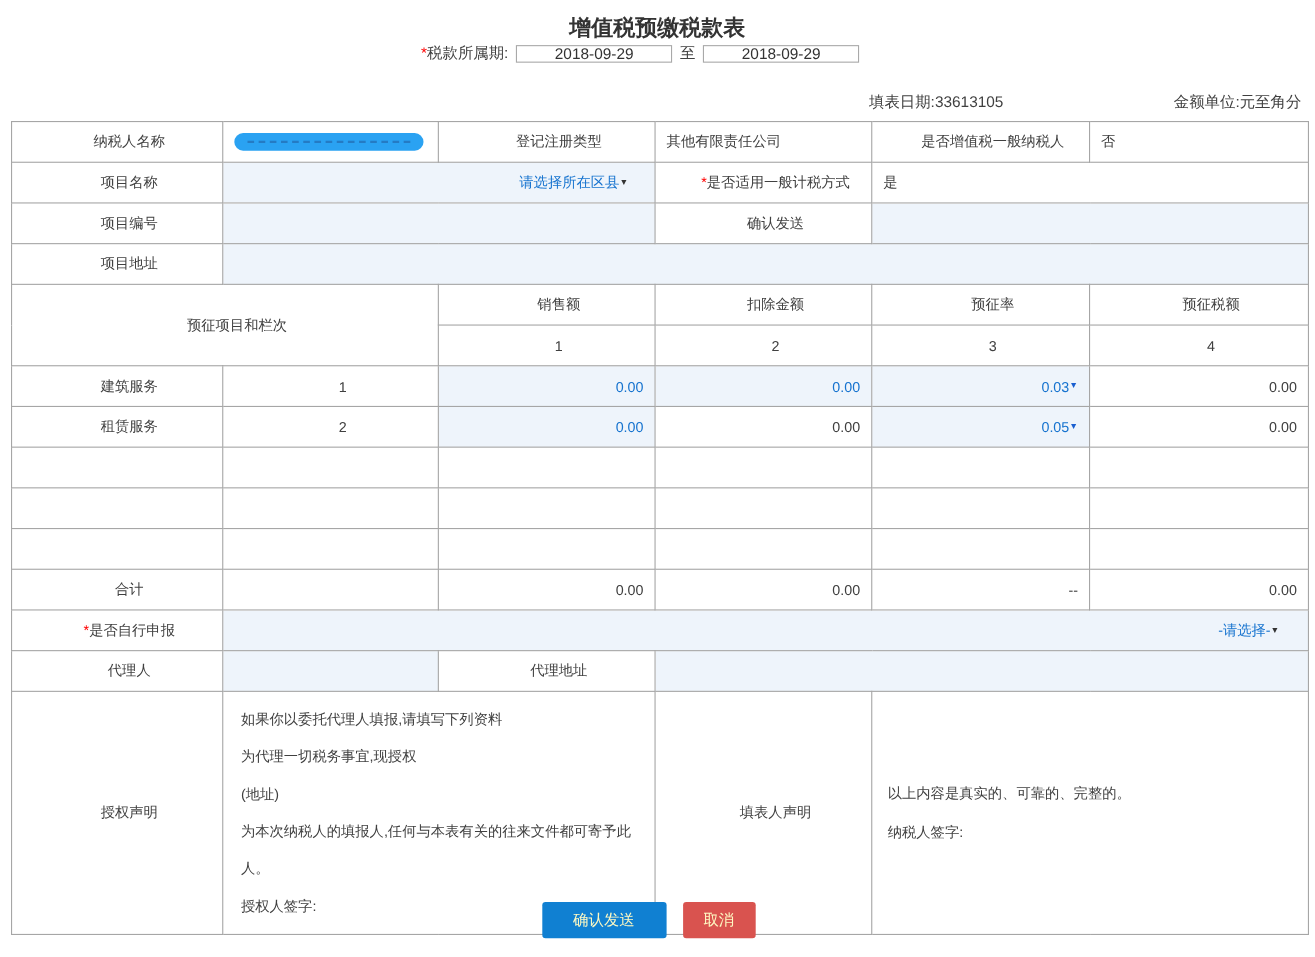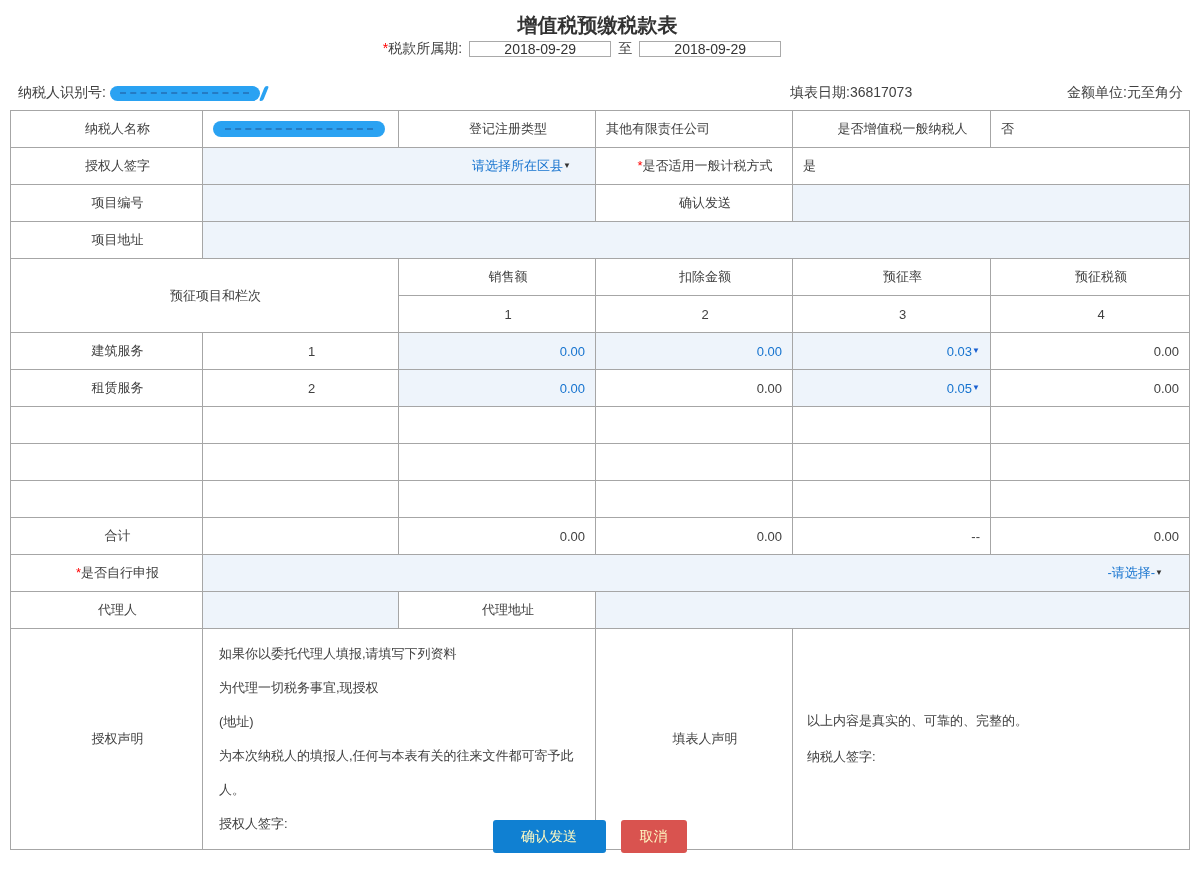--- a/index.html
+++ b/index.html
@@ -92,28 +92,22 @@
 <div class="title">增值税预缴税款表</div>
 
 <div class="period-row">
   <span><span class="req">*</span><span>税款所属期:</span></span>
   <div class="date-box">2018-09-29</div>
   <span>至</span>
   <div class="date-box">2018-09-29</div>
 </div>
 
 <div class="info-row">
-  <div class="info-left">
-    <span>纳税人识别号:</span>
-    <span class="scribble id-mask">
-        <span class="dash"></span>
-      </span>
-  </div>
   <div class="info-date">
-    <span>填表日期:</span><span>36817073</span>
+    <span>填表日期:</span><span>33613105</span>
   </div>
   <div class="info-unit">
     <span>金额单位:</span><span>元至角分</span>
   </div>
 </div>
 
 <table class="form">
   <colgroup>
     <col style="width:192px">
       <col style="width:196px">
@@ -127,21 +121,21 @@
       <tr>
     <td class="c">纳税人名称</td>
     <td><span class="scribble name-mask"><span class="dash"></span></span></td>
     <td class="c">登记注册类型</td>
     <td>其他有限责任公司</td>
     <td class="c">是否增值税一般纳税人</td>
     <td>否</td>
   </tr>
 
   <tr>
-    <td class="c">授权人签字</td>
+    <td class="c">项目名称</td>
     <td class="inp dd-pad" colspan="2">
       <div class="dd">
         <span class="blue">请选择所在区县</span>
         <span class="tri">▼</span>
       </div>
     </td>
     <td class="c"><span class="req">*</span><span>是否适用一般计税方式</span></td>
     <td colspan="2">是</td>
   </tr>
 

